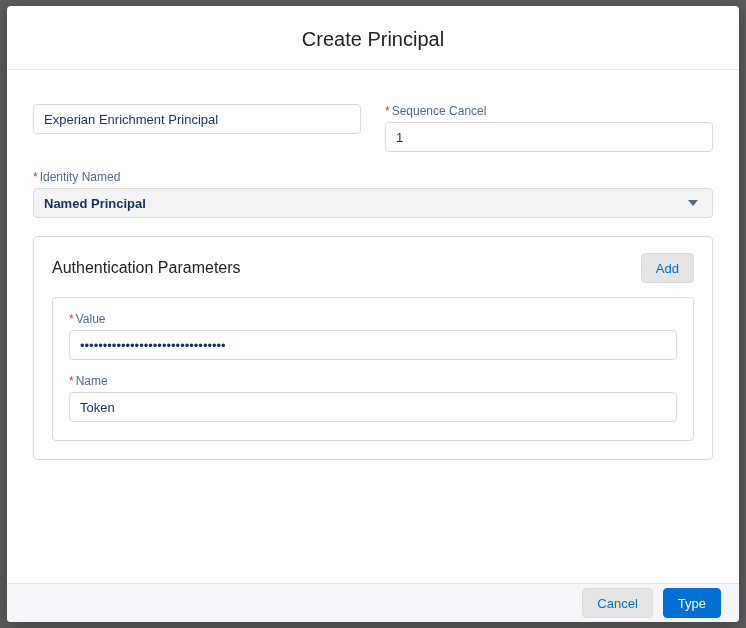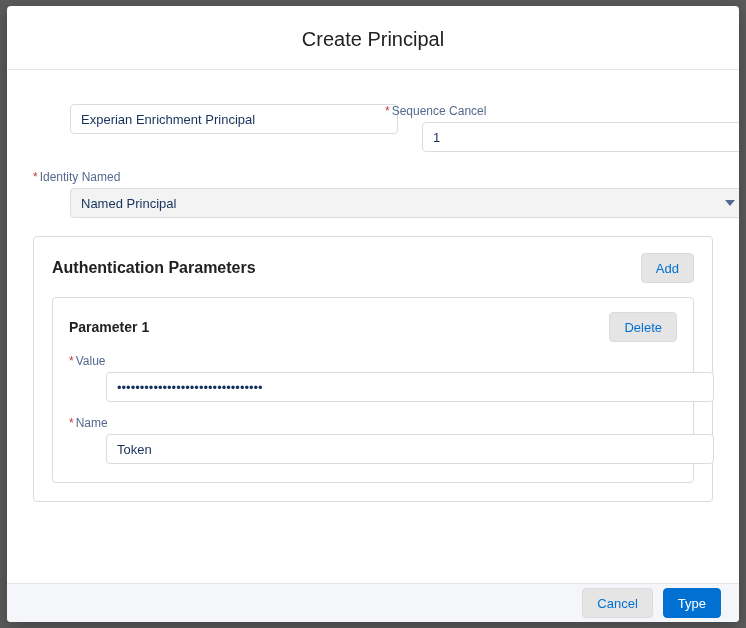--- a/index.html
+++ b/index.html
@@ -36,43 +36,43 @@
   .req { color: #c23934; margin-right: 2px; }
   input.text, .select {
     height: 30px;
     border: 1px solid #dddbda;
     border-radius: 4px;
     padding: 0 10px;
     font-size: 13px;
     color: #16325c;
     background: #fff;
     width: 100%;
-    margin-left: 37px;
   }
   .select {
     background: #f3f3f3;
     display: flex;
     align-items: center;
     justify-content: space-between;
     cursor: pointer;
+    font-weight: bold;
   }
   .chevron { width: 0; height: 0; border-left: 5px solid transparent; border-right: 5px solid transparent; border-top: 6px solid #54698d; margin-right: 4px; }
   .panel {
     border: 1px solid #dddbda;
     border-radius: 4px;
     padding: 16px 18px 18px;
     margin-top: 4px;
   }
   .panel-head {
     display: flex;
     align-items: center;
     justify-content: space-between;
     margin-bottom: 14px;
   }
-  .panel-title { font-size: 16px; font-weight: 700; color: #222; }
+  .panel-title { font-size: 16px; font-weight: 400; color: #222; }
   .btn {
     height: 30px;
     padding: 0 14px;
     border: 1px solid #dddbda;
     border-radius: 4px;
     background: #e5e5e5;
     font-size: 13px;
     cursor: pointer;
     color: #0070d2;
   }
@@ -131,24 +131,20 @@
       </div>
     </div>
 
     <div class="panel" style="margin-top:18px;">
       <div class="panel-head">
         <div class="panel-title">Authentication Parameters</div>
         <button class="btn">Add</button>
       </div>
 
       <div class="subpanel">
-        <div class="subpanel-head">
-          <div class="sub-title">Parameter 1</div>
-          <button class="btn">Delete</button>
-        </div>
 
         <div class="field">
           <label class="field-label"><span class="req">*</span><span>Value</span></label>
           <input class="text" type="text" value="••••••••••••••••••••••••••••••••" style="">
         </div>
 
         <div class="field">
           <label class="field-label"><span class="req">*</span><span>Name</span></label>
           <input class="text" type="text" value="Token" style="">
         </div>

